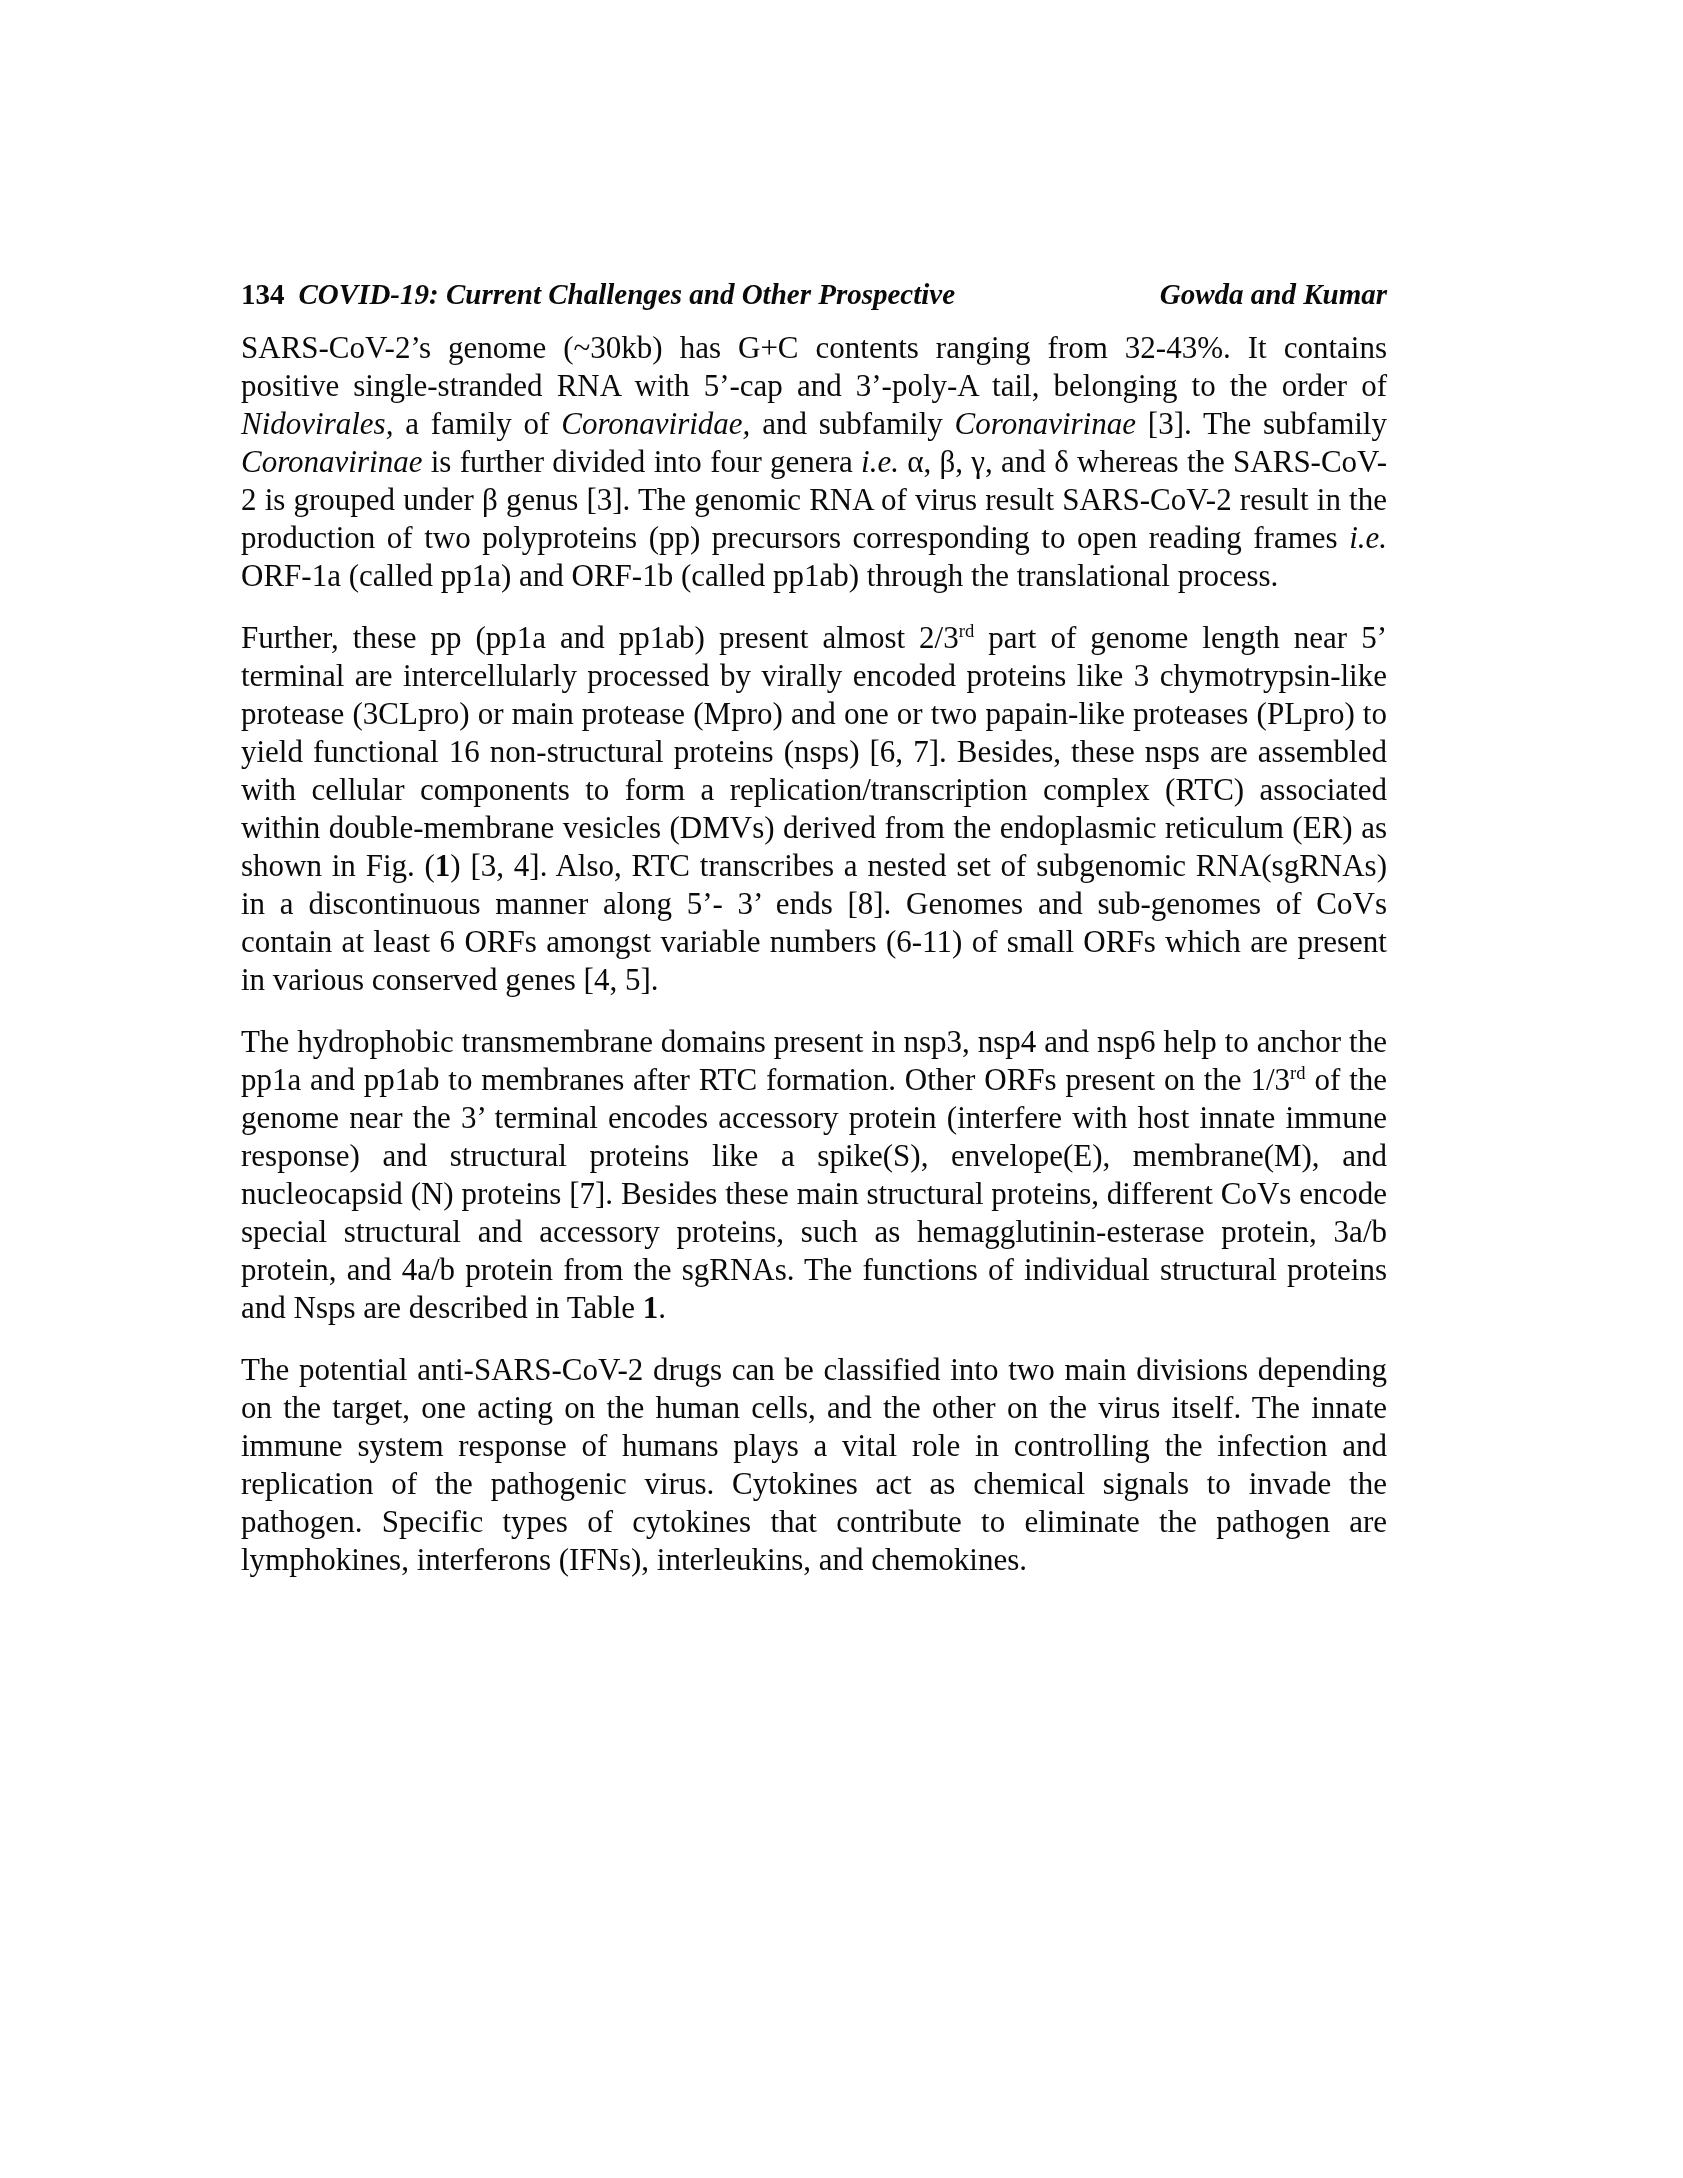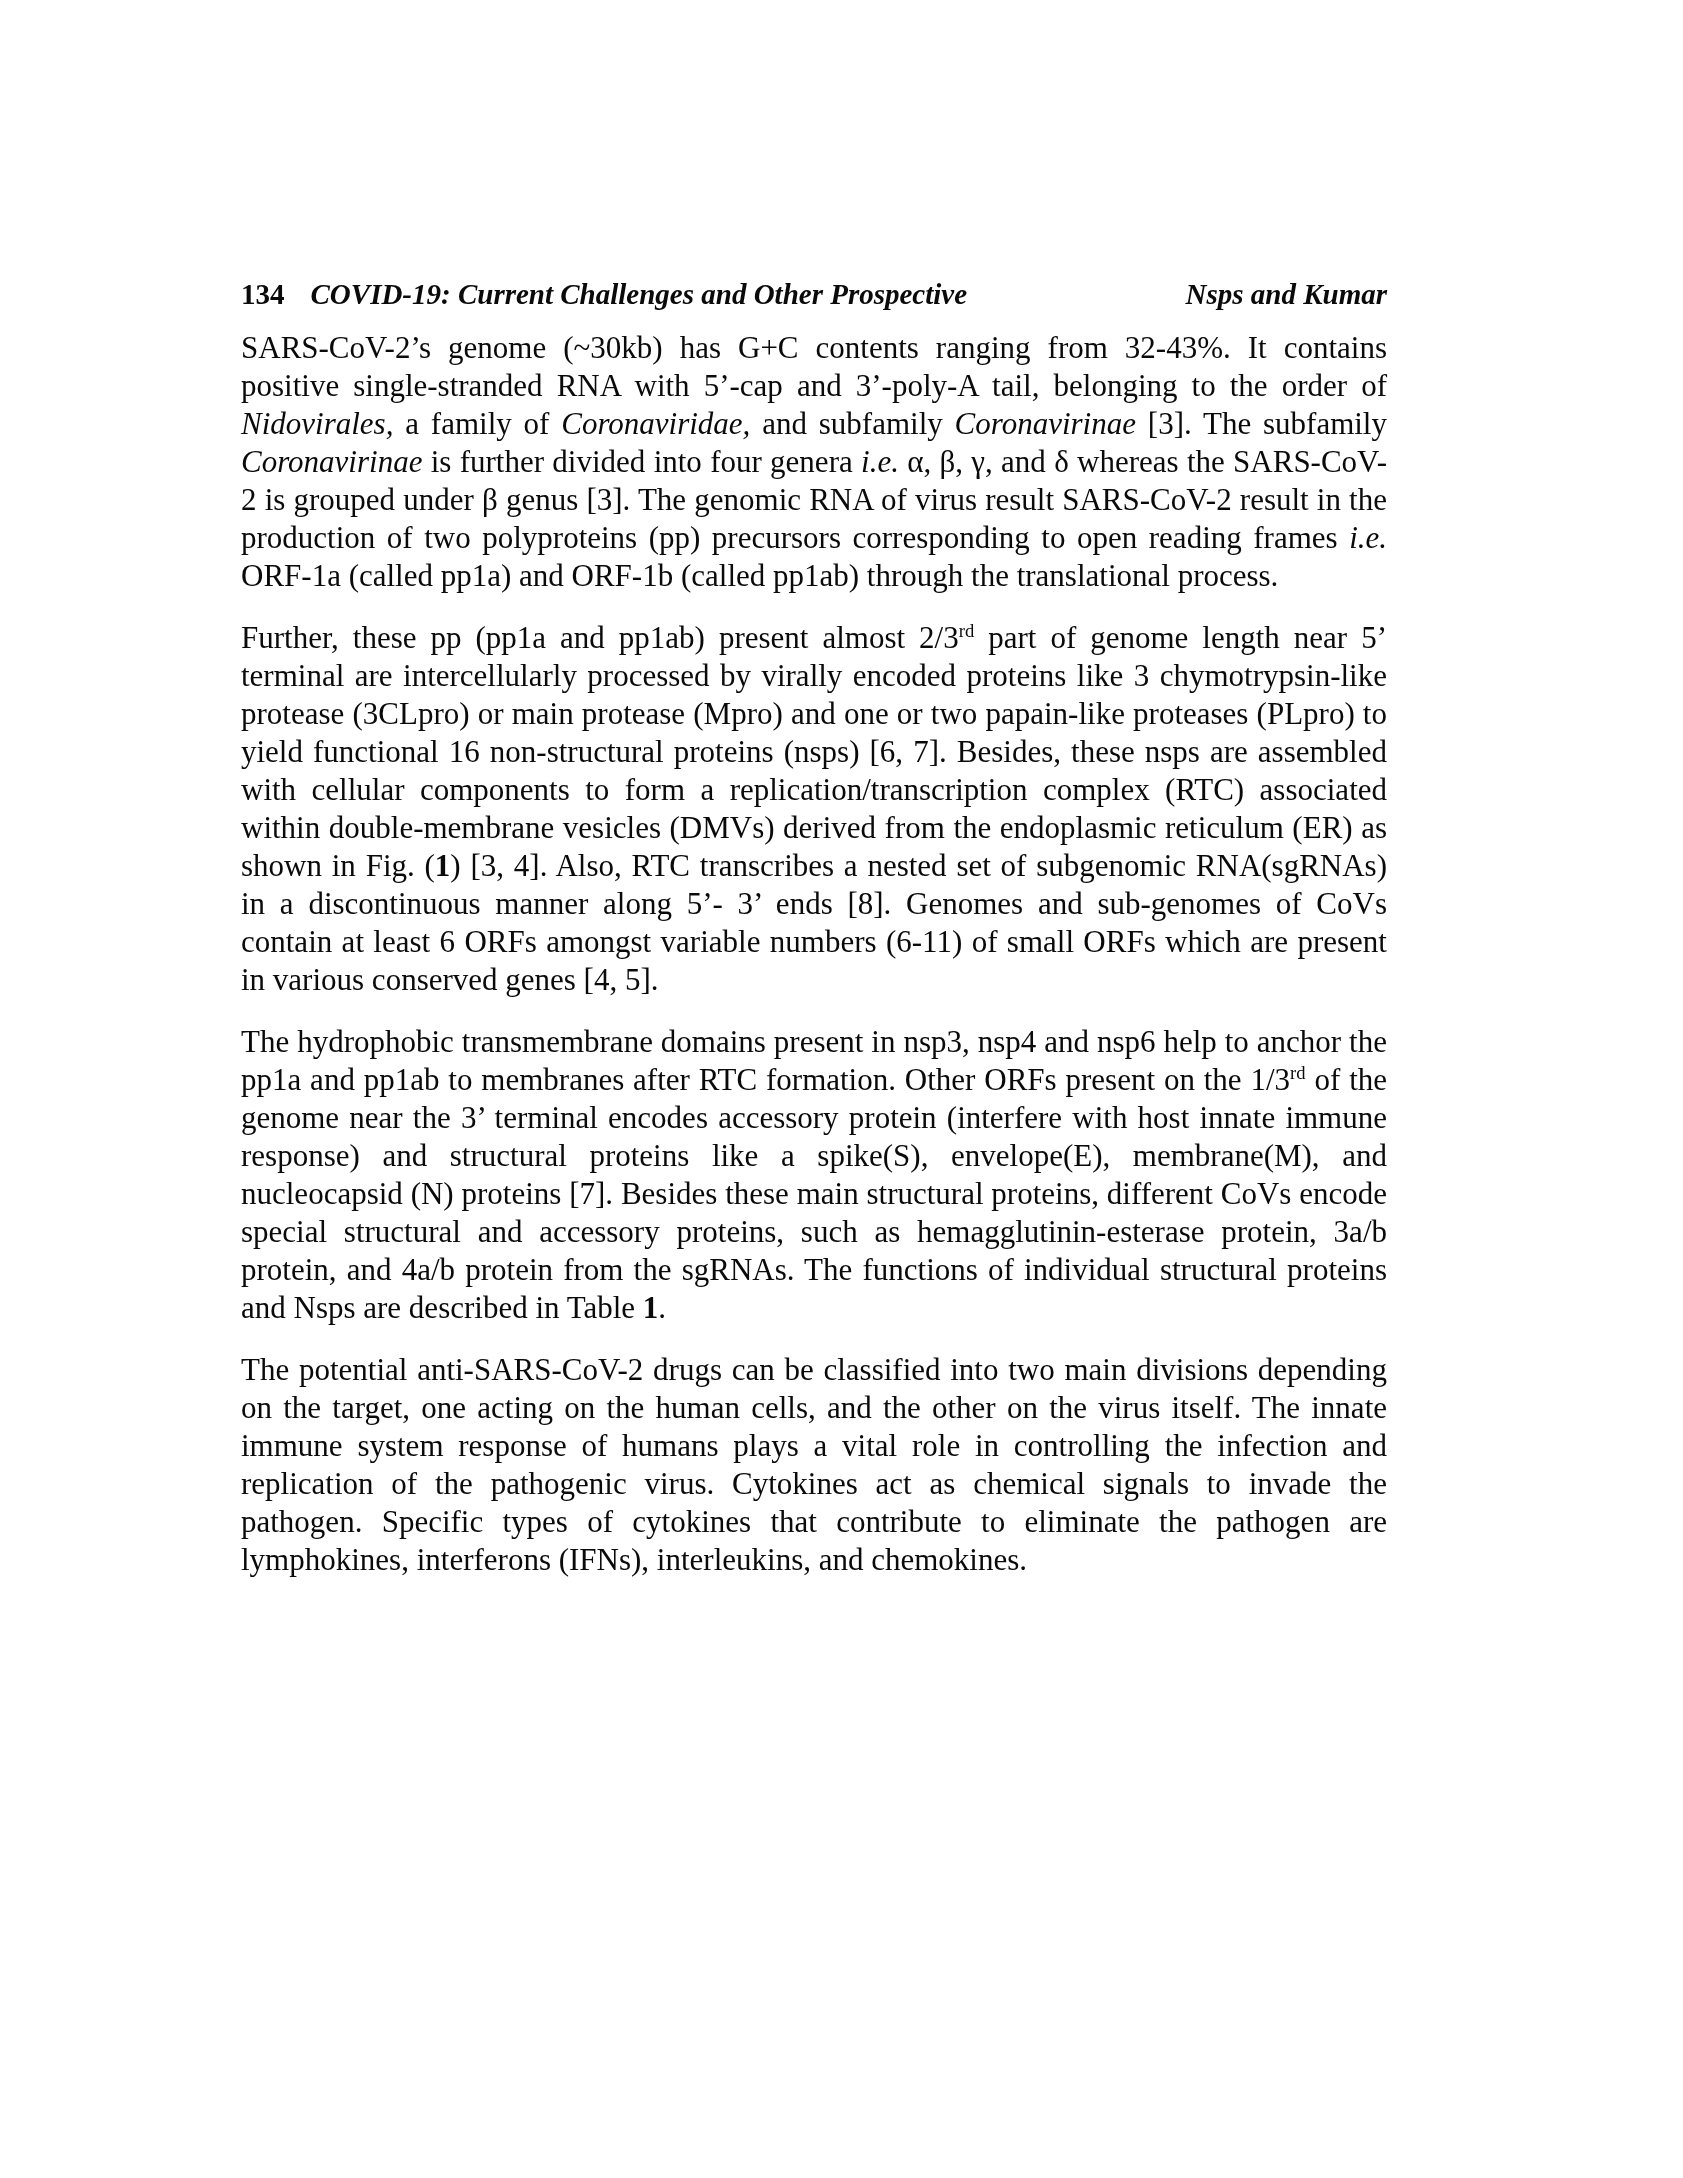--- a/index.html
+++ b/index.html
@@ -20,21 +20,21 @@
   }
   .running-header {
     display: flex;
     justify-content: space-between;
     align-items: baseline;
     font-size: 29px;
     line-height: 38px;
     margin-bottom: 16px;
     white-space: nowrap;
   }
-  .header-left { display: flex; gap: 26px; align-items: baseline; }
+  .header-left { display: flex; gap: 14px; align-items: baseline; }
   .b  { font-weight: bold; }
   .i  { font-style: italic; }
   .bi { font-weight: bold; font-style: italic; }
   p.body-para {
     font-size: 31px;
     line-height: 38px;
     text-align: justify;
     margin: 0 0 24px 0;
     hyphens: none;
   }
@@ -47,21 +47,21 @@
 </head>
 <body>
 
 <div class="page-content">
 
   <div class="running-header">
     <div class="header-left">
       <span class="b">134</span>
       <span class="bi">COVID-19: Current Challenges and Other Prospective</span>
     </div>
-    <span class="bi">Nsps and Kumar</span>
+    <span class="bi">Gowda and Kumar</span>
   </div>
 
 
   <p class="body-para"><span>SARS-CoV-2’s genome (~30kb) has G+C contents ranging from 32-43%. It contains positive single-stranded RNA with 5’-cap and 3’-poly-A tail, belonging to the order of </span><span class="i">Nidovirales,</span><span> a family of </span><span class="i">Coronaviridae,</span><span> and subfamily </span><span class="i">Coronavirinae</span><span> [3]. The subfamily </span><span class="i">Coronavirinae</span><span> is further divided into four genera </span><span class="i">i.e.</span><span> α, β, γ, and δ whereas the SARS-CoV-2 is grouped under β genus [3]. The genomic RNA of virus result SARS-CoV-2 result in the production of two polyproteins (pp) precursors corresponding to open reading frames </span><span class="i">i.e.</span><span> ORF-1a (called pp1a) and ORF-1b (called pp1ab) through the translational process.</span></p>
 
   <p class="body-para"><span>Further, these pp (pp1a and pp1ab) present almost 2/3</span><sup>rd</sup><span> part of genome length near 5’ terminal are intercellularly processed by virally encoded proteins like 3 chymotrypsin-like protease (3CLpro) or main protease (Mpro) and one or two papain-like proteases (PLpro) to yield functional 16 non-structural proteins (nsps) [6, 7]. Besides, these nsps are assembled with cellular components to form a replication/transcription complex (RTC) associated within double-membrane vesicles (DMVs) derived from the endoplasmic reticulum (ER) as shown in Fig. (</span><span class="b">1</span><span>) [3, 4]. Also, RTC transcribes a nested set of subgenomic RNA(sgRNAs) in a discontinuous manner along 5’- 3’ ends [8]. Genomes and sub-genomes of CoVs contain at least 6 ORFs amongst variable numbers (6-11) of small ORFs which are present in various conserved genes [4, 5].</span></p>
 
   <p class="body-para"><span>The hydrophobic transmembrane domains present in nsp3, nsp4 and nsp6 help to anchor the pp1a and pp1ab to membranes after RTC formation. Other ORFs present on the 1/3</span><sup>rd</sup><span> of the genome near the 3’ terminal encodes accessory protein (interfere with host innate immune response) and structural proteins like a spike(S), envelope(E), membrane(M), and nucleocapsid (N) proteins [7]. Besides these main structural proteins, different CoVs encode special structural and accessory proteins, such as hemagglutinin-esterase protein, 3a/b protein, and 4a/b protein from the sgRNAs. The functions of individual structural proteins and Nsps are described in Table </span><span class="b">1</span><span>.</span></p>
 
   <p class="body-para"><span>The potential anti-SARS-CoV-2 drugs can be classified into two main divisions depending on the target, one acting on the human cells, and the other on the virus itself. The innate immune system response of humans plays a vital role in controlling the infection and replication of the pathogenic virus. Cytokines act as chemical signals to invade the pathogen. Specific types of cytokines that contribute to eliminate the pathogen are lymphokines, interferons (IFNs), interleukins, and chemokines.</span></p>

